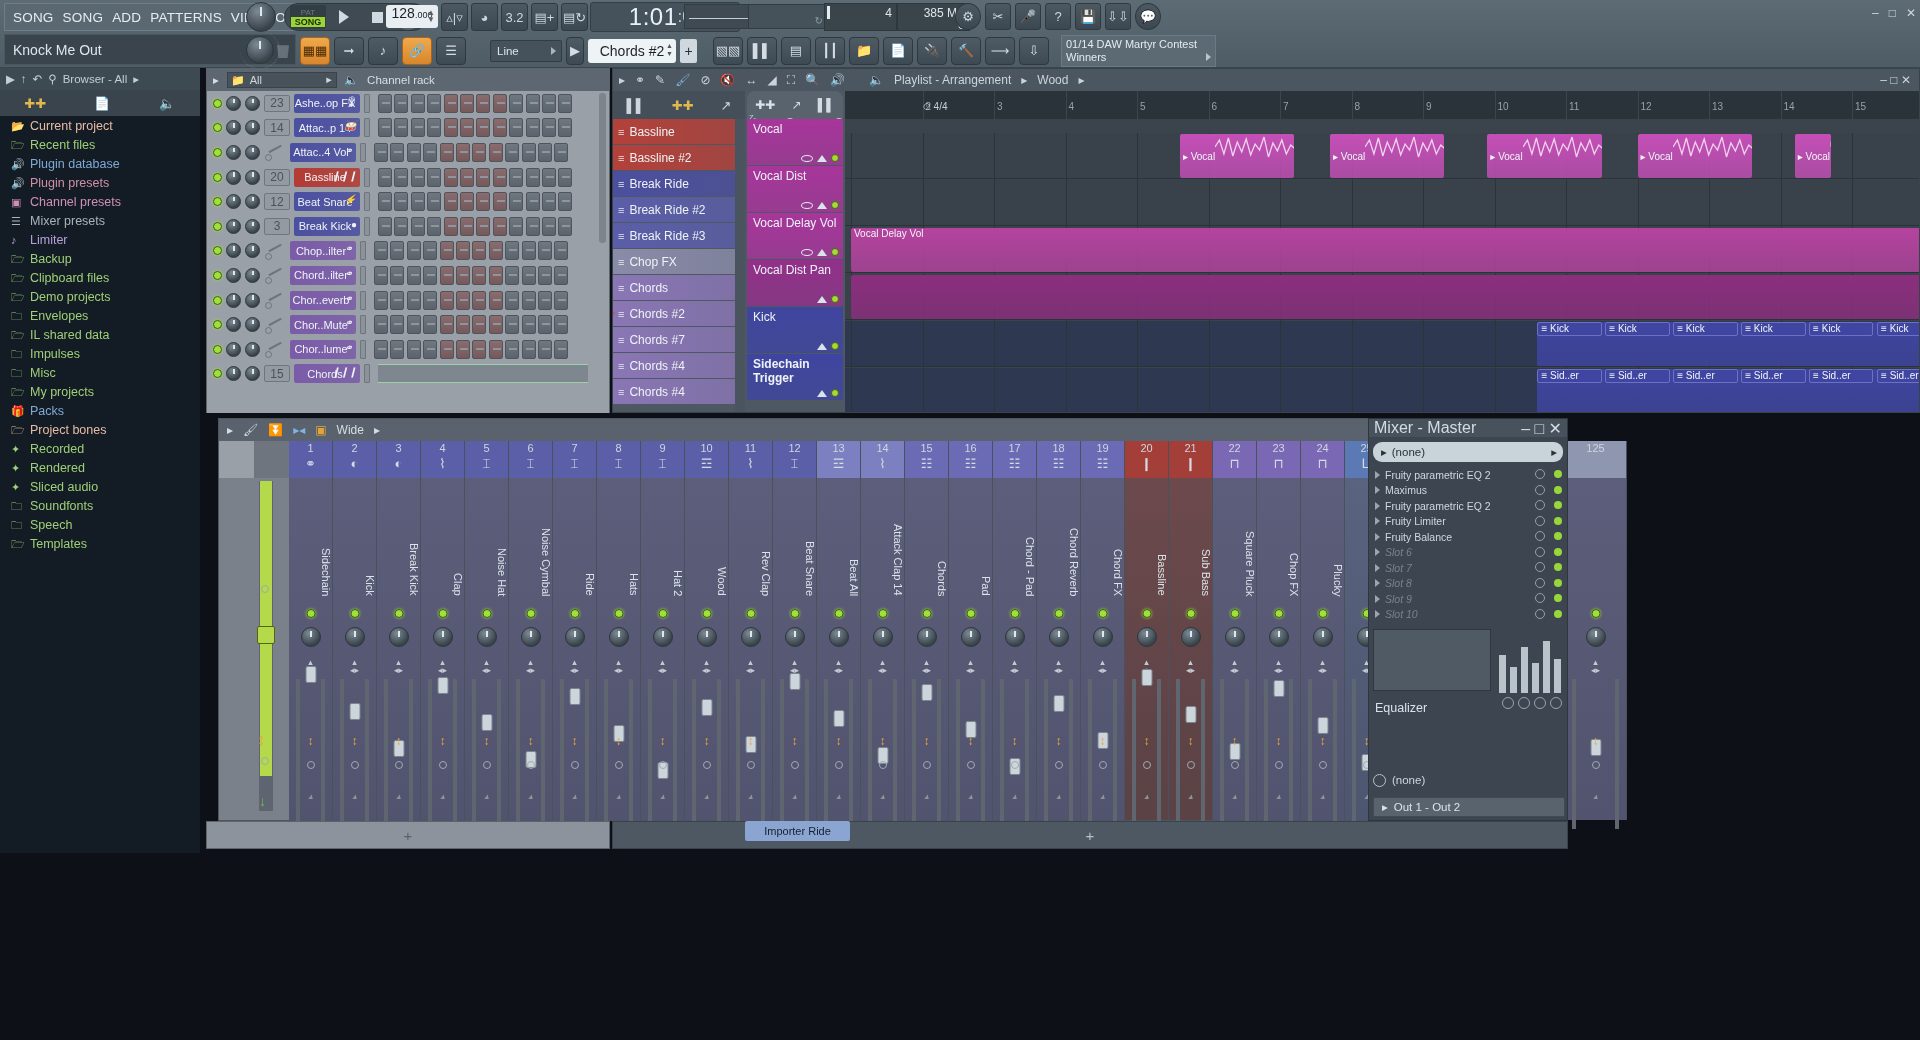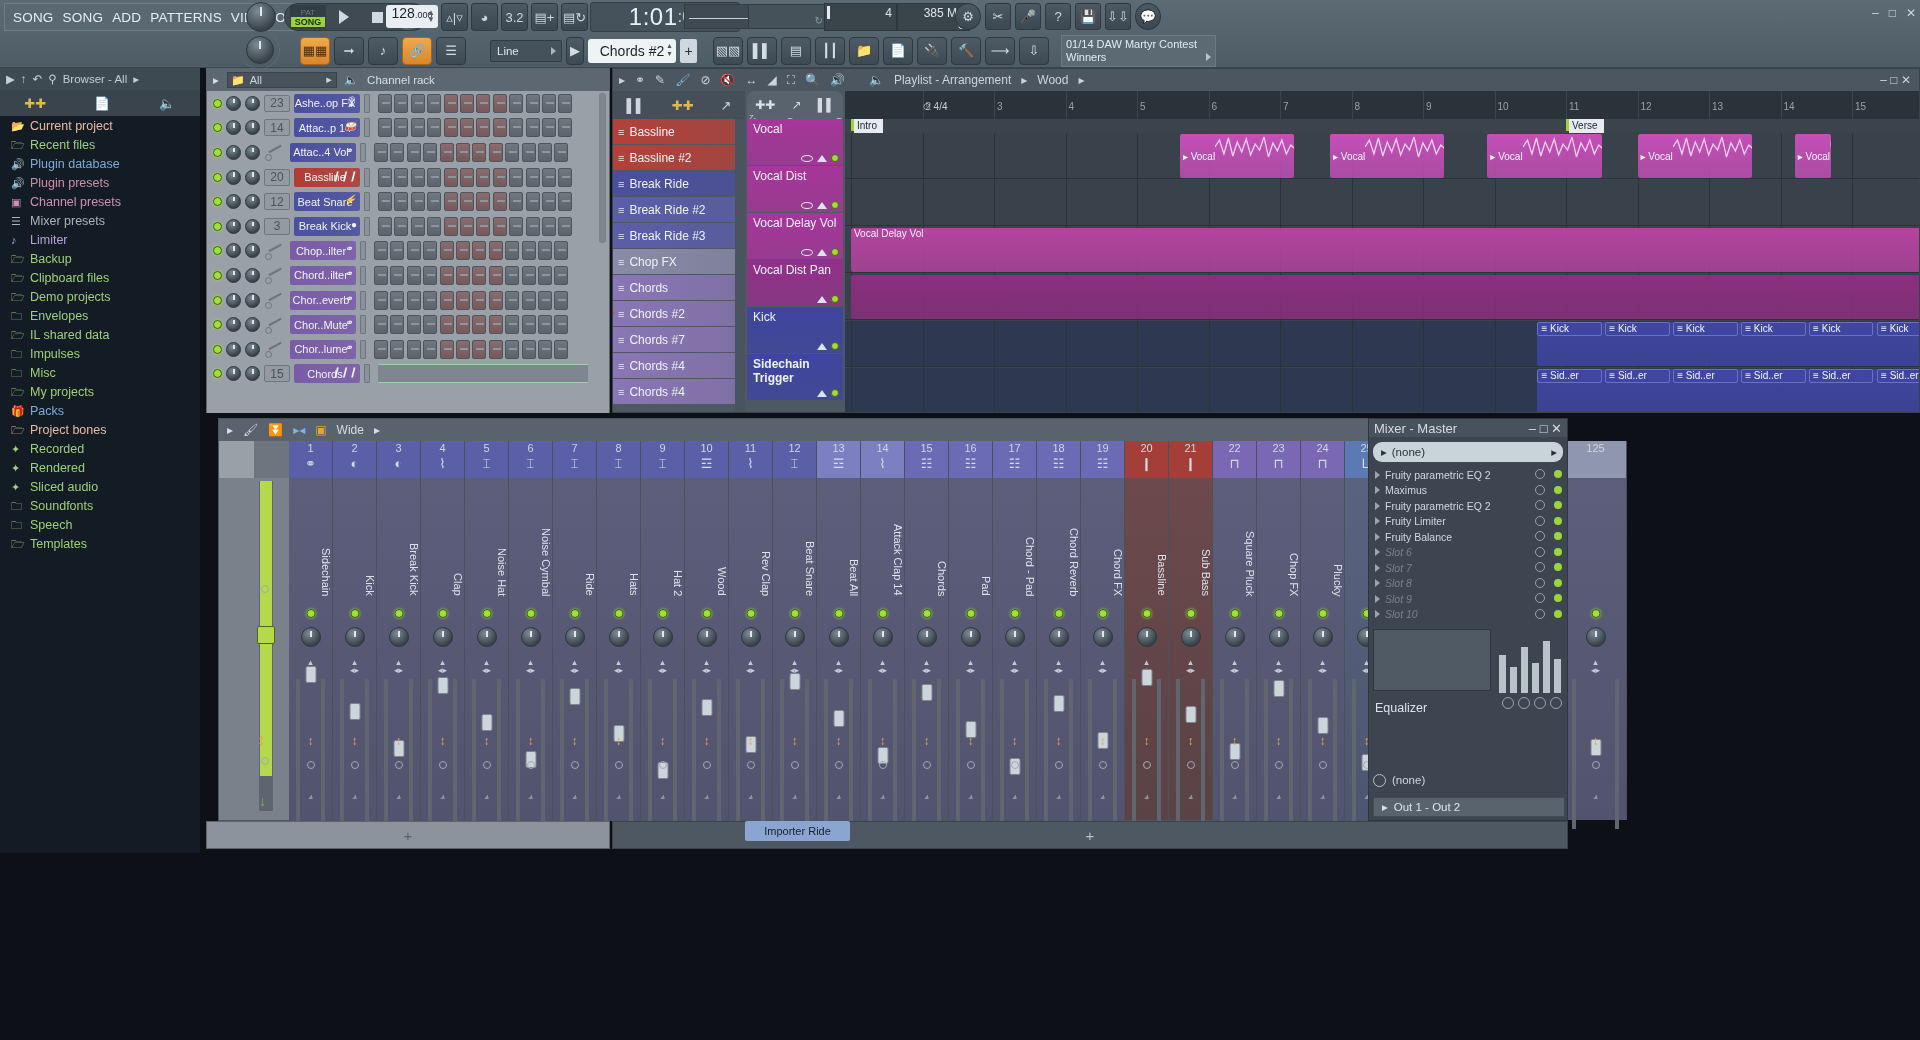--- a/index.html
+++ b/index.html
@@ -208,21 +208,21 @@
   .strip .meterR { position:absolute; right:7px; top:238px; width:4px; height:150px; background:#5f666f; }
   .strip .arrow { position:absolute; left:50%; transform:translateX(-50%); color:#e8a83c; font-size:12px; }
   .strip .circ { position:absolute; left:50%; transform:translateX(-50%); width:8px;height:8px;
      border-radius:50%; border:1px solid #a0aab1; }
   .strip .caret { position:absolute; left:50%; transform:translateX(-50%); color:#8b949c; font-size:9px;}
 
   
   #fxpanel { position:absolute; left:1368px; top:418px; width:200px; height:403px;
     background:#3d4650; border:1px solid #2e363e; }
   #fxHdr { height:18px; background:#48525c; display:flex; align-items:center;
-    justify-content:space-between; padding:0 5px; color:#d3dce2; font-size:13px; }
+    justify-content:space-between; padding:0 5px; color:#d3dce2; font-size:16px; }
   #fxSel { margin:5px 4px; height:20px; background:#c9d3da; border-radius:9px;
     display:flex; align-items:center; padding-left:8px; color:#2a3238; font-size:11.5px; position:relative;}
   .fxslot { height:15.5px; display:flex; align-items:center; gap:5px; padding-left:6px;
     font-size:10.5px; color:#cfd8de; position:relative; }
   .fxslot .tri { border-left:5px solid #9ba5ad; border-top:4px solid transparent;
      border-bottom:4px solid transparent; }
   .fxslot.empty { color:#79838c; font-style:italic; }
   .fxslot .k1 { position:absolute; right:22px; top:2px; width:10px;height:10px;border-radius:50%;
      border:1px solid #97a1a9;}
   .fxslot .k2 { position:absolute; right:5px; top:3px; width:8px;height:8px;border-radius:50%;
@@ -261,20 +261,24 @@
       <span>SONG</span>
       <span>SONG</span>
       <span>ADD</span>
       <span>PATTERNS</span>
       <span>VIEW</span>
       <span>OPTIONS</span>
       <span>TOOLS</span>
       <span>HELP</span>
     </div>
 
+    <div id="titlebox">
+      <div class="t">Knock Me Out</div>
+      <div class="trash"></div>
+    </div>
 
     <div class="knob" id="bigknob"></div>
     <div id="knobdots"></div>
     <div class="knob" id="bigknob2"></div>
 
     <div id="transport">
       <div id="patsong">
         <div class="pat">PAT</div>
         <div class="song">SONG</div>
       </div>
@@ -940,26 +944,20 @@
         <div class="bar" style="left: 724px;">11</div>
         <div class="tick" style="left: 792.5px;"></div>
         <div class="bar" style="left: 795.5px;">12</div>
         <div class="tick" style="left: 864px;"></div>
         <div class="bar" style="left: 867px;">13</div>
         <div class="tick" style="left: 935.5px;"></div>
         <div class="bar" style="left: 938.5px;">14</div>
         <div class="tick" style="left: 1007px;"></div>
         <div class="bar" style="left: 1010px;">15</div>
         <div class="bar" style="left: 78px; top: 10px; color: rgb(198, 208, 215); font-size: 10px;">⏱ 4/4</div>
-      </div>
-    <div id="plMarkers">
-        <div class="mkflag" style="left: 6px;"></div>
-        <div class="mk" style="left: 9px;">Intro</div>
-        <div class="mkflag" style="left: 721px;"></div>
-        <div class="mk" style="left: 724px;">Verse</div>
       </div>
     <div id="plClips" style="position: absolute; inset: 42px 0px 0px;">
         <div style="position: absolute; left: 0px; right: 0px; top: 0px; height: 46px; background: rgb(57, 66, 74); border-bottom: 1px solid rgb(43, 51, 58);"></div>
         <div style="position: absolute; left: 0px; right: 0px; top: 47px; height: 46px; background: rgb(57, 66, 74); border-bottom: 1px solid rgb(43, 51, 58);"></div>
         <div style="position: absolute; left: 0px; right: 0px; top: 94px; height: 46px; background: rgb(57, 66, 74); border-bottom: 1px solid rgb(43, 51, 58);"></div>
         <div style="position: absolute; left: 0px; right: 0px; top: 141px; height: 46px; background: rgb(57, 66, 74); border-bottom: 1px solid rgb(43, 51, 58);"></div>
         <div style="position: absolute; left: 0px; right: 0px; top: 188px; height: 46px; background: rgb(46, 56, 80); border-bottom: 1px solid rgb(43, 51, 58);"></div>
         <div style="position: absolute; left: 0px; right: 0px; top: 235px; height: 46px; background: rgb(46, 56, 80); border-bottom: 1px solid rgb(43, 51, 58);"></div>
         <div style="position: absolute; top: 0px; bottom: 0px; left: 6px; width: 1px; background: rgb(43, 51, 59);"></div>
         <div style="position: absolute; top: 0px; bottom: 0px; left: 77.5px; width: 1px; background: rgb(43, 51, 59);"></div>

